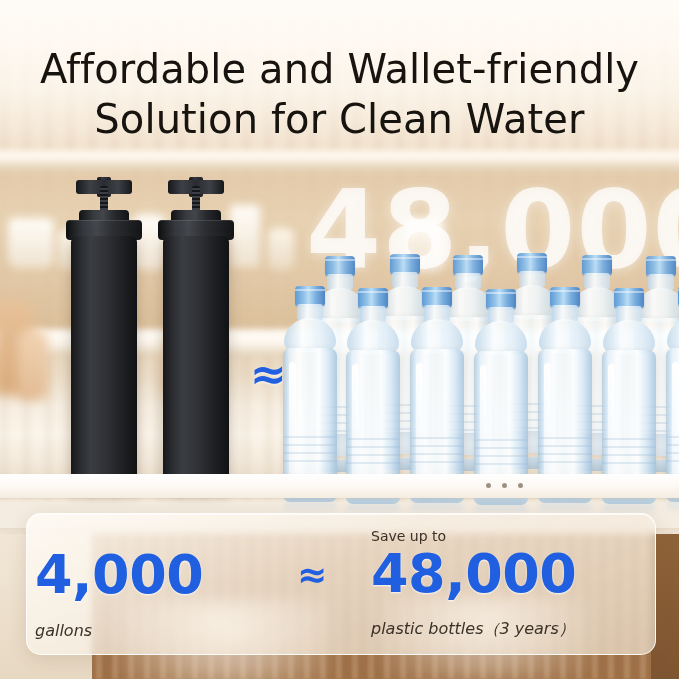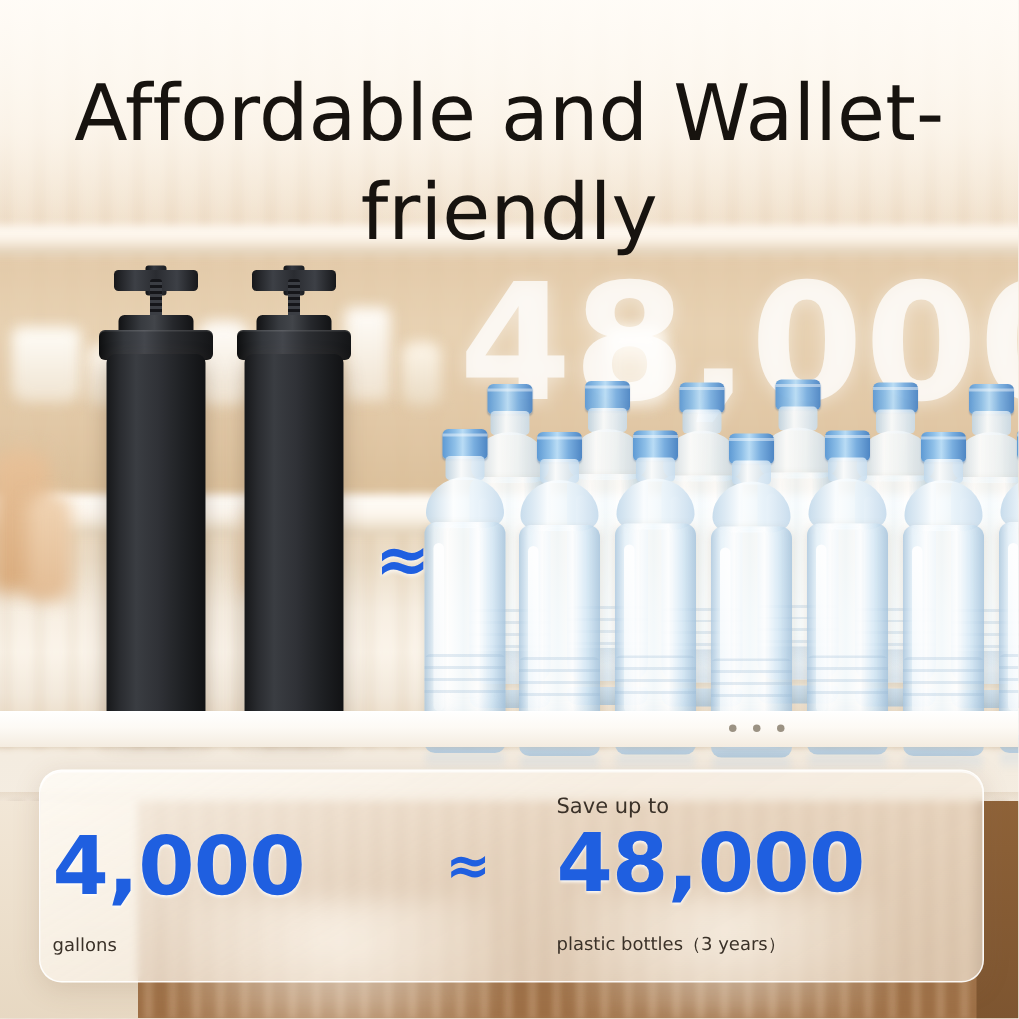--- a/index.html
+++ b/index.html
@@ -253,21 +253,21 @@
   .row-back{opacity:.96;}
 
   
   .dots{position:absolute;left:486px;top:483px;display:flex;gap:11px;}
   .dots i{display:block;width:5px;height:5px;border-radius:50%;background:#9b9283;}
 
   
   .headline{
     position:absolute;left:0;right:0;top:44px;
     text-align:center;
-    font-size:52px;line-height:1.26;
+    font-size:40px;line-height:1.26;
     font-weight:400;
     letter-spacing:.1px;
     color:#17130f;
     font-family:"DejaVu Sans", sans-serif;
   }
   .headline .ln{display:block;}
 
   
   .stat-panel{
     position:absolute;left:26px;top:513px;width:628px;height:140px;
@@ -282,22 +282,23 @@
   .stat-left{width:262px;margin-left:8px;}
   .stat-mid{width:74px;}
   .stat-right{width:268px;}
   .big-num{
     font-size:54px;font-weight:800;color:#1f5fe0;line-height:1.02;
     font-family:"DejaVu Sans", sans-serif;
     letter-spacing:-.5px;
     text-shadow:0 1px 2px rgba(255,255,255,.85);
   }
   .sub-lbl{
-    margin-top:18px;font-size:12px;color:#3a3128;
+    margin-top:18px;font-size:16px;color:#3a3128;
     font-family:"DejaVu Sans", sans-serif;
+    font-style:italic;
   }
   .over-lbl{
     margin-bottom:2px;font-size:14px;color:#3a3128;
     font-family:"DejaVu Sans", sans-serif;
   }
   .approx-panel{
     font-size:36px;font-weight:700;color:#1f5fe0;
     font-family:"DejaVu Sans", sans-serif;line-height:1;
   }
   .spacer-line{height:19px;}
@@ -478,20 +479,21 @@
 
   <div class="under-wood"></div>
   <div class="under-wood-slats"></div>
   <div class="under-wood-left"></div>
   <div class="under-wood-right"></div>
   <div class="bowl-blur"></div>
   <div class="bowl-blur2"></div>
 
   <div class="headline">
     <span class="ln">Affordable and Wallet-friendly</span>
+    <span class="ln">Solution for Clean Water</span>
   </div>
 
   <div class="stat-panel">
 
     <div class="stat-col stat-left">
       <div class="spacer-line"></div>
       <div class="big-num">4,000</div>
       <div class="sub-lbl">gallons</div>
     </div>
 

